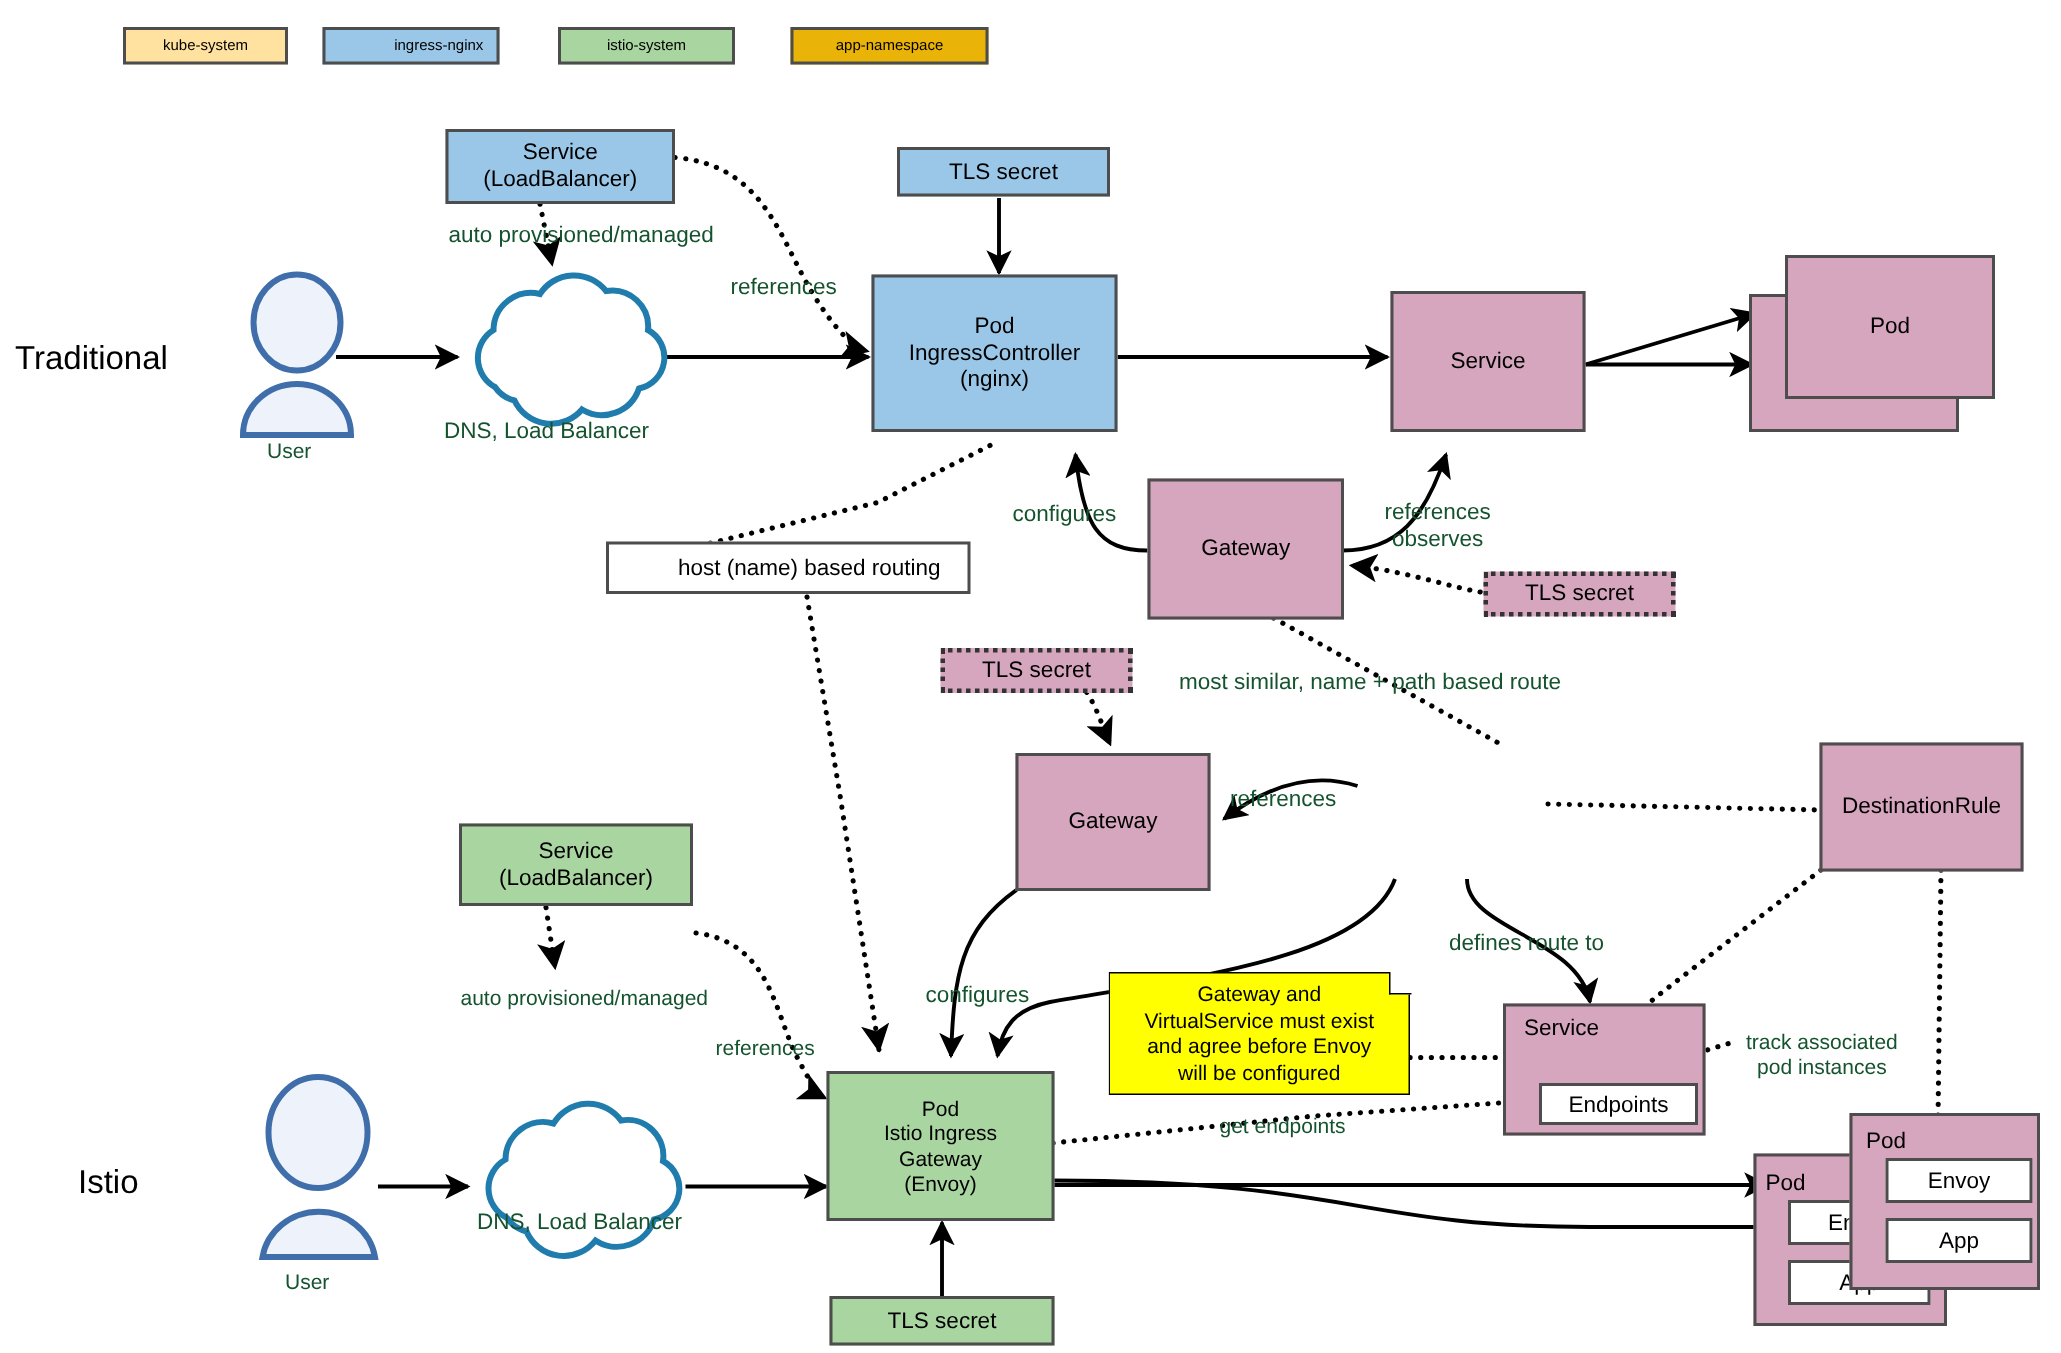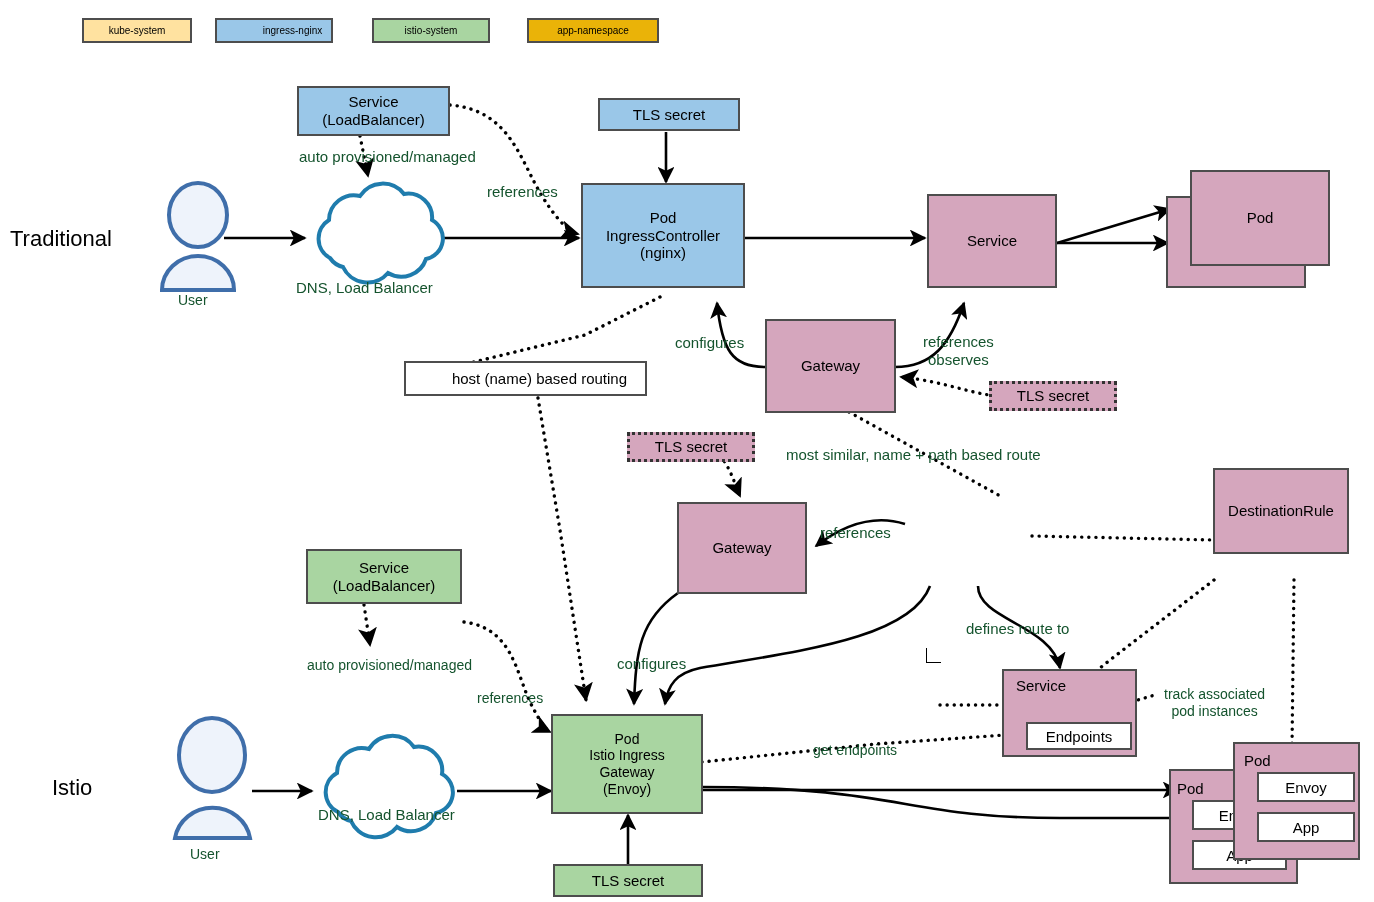--- a/index.html
+++ b/index.html
@@ -191,21 +191,21 @@
     <span>TLS secret</span>
   </div>
 
   <div class="node n-pink" style="left:677px;top:502px;width:130px;height:92px;">
     <span>Gateway</span>
   </div>
 
   <div class="lbl" style="left:820px;top:524px;">references</div>
 
 
-  <div class="node n-pink" style="left:1213px;top:468px;width:136px;height:86px;">
+  <div class="node n-pink" style="left:1213px;top:495px;width:136px;height:86px;">
     <span>DestinationRule</span>
   </div>
 
   <div class="lbl" style="left:966px;top:620px;">defines route to</div>
 
   <div class="node n-green" style="left:306px;top:549px;width:156px;height:55px;flex-direction:column;">
     <span>Service</span>
     <span>(LoadBalancer)</span>
   </div>
 
@@ -222,20 +222,26 @@
     <span>Pod</span>
     <span>Istio Ingress</span>
     <span>Gateway</span>
     <span>(Envoy)</span>
   </div>
 
   <div class="node n-green" style="left:553px;top:864px;width:150px;height:33px;">
     <span>TLS secret</span>
   </div>
 
+  <div class="note" style="left:739px;top:648px;width:201px;height:82px;flex-direction:column;">
+    <span>Gateway and</span>
+    <span>VirtualService must exist</span>
+    <span>and agree before Envoy</span>
+    <span>will be configured</span>
+  </div>
   <div class="note-fold" style="left:926px;top:648px;"></div>
 
   <div class="lbl" style="left:813px;top:742px;font-size:14px;">get endpoints</div>
 
   <div class="node n-pink" style="left:1002px;top:669px;width:135px;height:88px;align-items:flex-start;justify-content:flex-start;padding:6px 0 0 12px;">
     <span>Service</span>
   </div>
   <div class="subbox" style="left:1026px;top:722px;width:106px;height:28px;text-align:center;">
     <span>Endpoints</span>
   </div>

